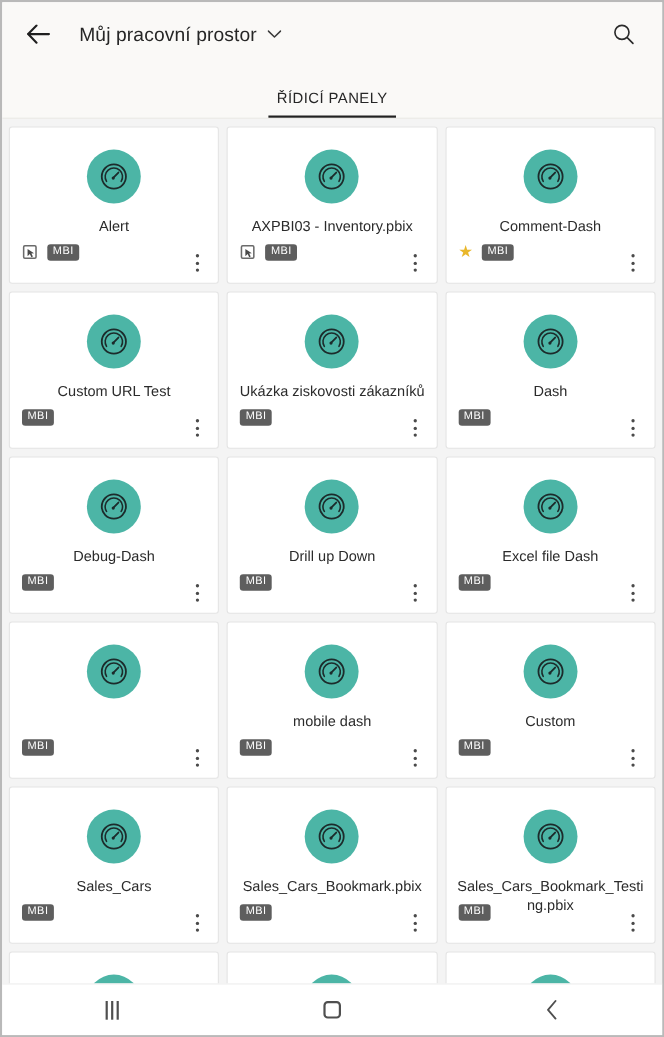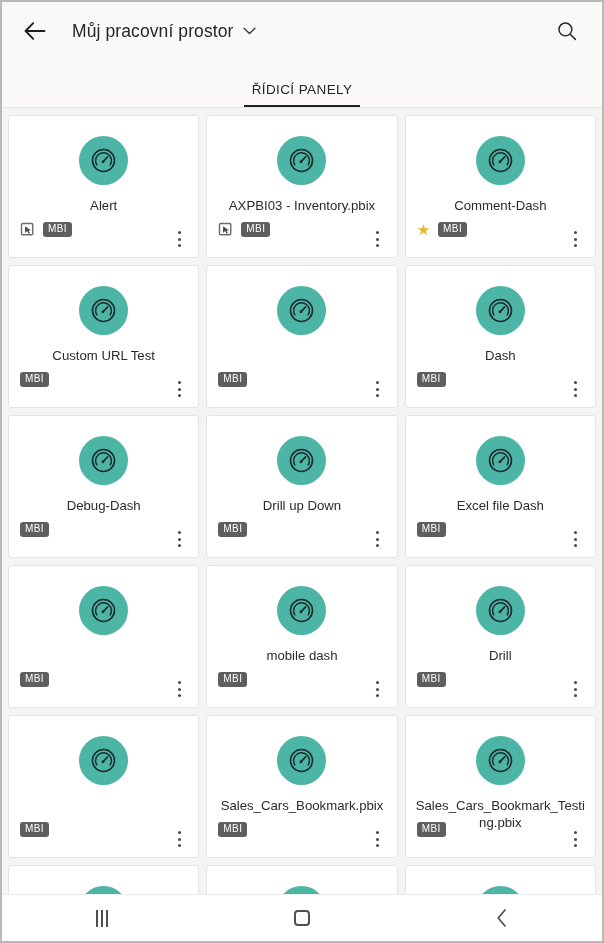--- a/index.html
+++ b/index.html
@@ -321,20 +321,21 @@
         </div>
         <div class="card">
     <div class="card-icon">
             <svg width="27" height="27" viewBox="0 0 28 28">
   <circle cx="14" cy="14" r="11.4" fill="none" stroke="#1c2b2b" stroke-width="1.7"></circle>
   <path d="M7.1 18.6 A8.2 8.2 0 1 1 20.9 18.6" fill="none" stroke="#1c2b2b" stroke-width="1.5" stroke-linecap="round"></path>
   <line x1="13.6" y1="15.1" x2="18.3" y2="10.2" stroke="#1c2b2b" stroke-width="1.7" stroke-linecap="round"></line>
   <circle cx="13.4" cy="15.4" r="1.5" fill="#1c2b2b"></circle>
 </svg>
           </div>
+    <div class="card-title">Ukázka ziskovosti zákazníků</div>
     <div class="card-footer">
             <span class="badge">MBI</span>
           </div>
       <div class="kebab">
             <span></span>
             <span></span>
             <span></span>
           </div>
         </div>
         <div class="card">
@@ -452,39 +453,40 @@
         </div>
         <div class="card">
     <div class="card-icon">
             <svg width="27" height="27" viewBox="0 0 28 28">
   <circle cx="14" cy="14" r="11.4" fill="none" stroke="#1c2b2b" stroke-width="1.7"></circle>
   <path d="M7.1 18.6 A8.2 8.2 0 1 1 20.9 18.6" fill="none" stroke="#1c2b2b" stroke-width="1.5" stroke-linecap="round"></path>
   <line x1="13.6" y1="15.1" x2="18.3" y2="10.2" stroke="#1c2b2b" stroke-width="1.7" stroke-linecap="round"></line>
   <circle cx="13.4" cy="15.4" r="1.5" fill="#1c2b2b"></circle>
 </svg>
           </div>
-    <div class="card-title">Drill</div>
-    <div class="card-footer">
-            <span class="badge">MBI</span>
-          </div>
-      <div class="kebab">
-            <span></span>
-            <span></span>
-            <span></span>
-          </div>
-        </div>
-        <div class="card">
-    <div class="card-icon">
-            <svg width="27" height="27" viewBox="0 0 28 28">
-  <circle cx="14" cy="14" r="11.4" fill="none" stroke="#1c2b2b" stroke-width="1.7"></circle>
-  <path d="M7.1 18.6 A8.2 8.2 0 1 1 20.9 18.6" fill="none" stroke="#1c2b2b" stroke-width="1.5" stroke-linecap="round"></path>
-  <line x1="13.6" y1="15.1" x2="18.3" y2="10.2" stroke="#1c2b2b" stroke-width="1.7" stroke-linecap="round"></line>
-  <circle cx="13.4" cy="15.4" r="1.5" fill="#1c2b2b"></circle>
-</svg>
-          </div>
+    <div class="card-title">Custom</div>
+    <div class="card-footer">
+            <span class="badge">MBI</span>
+          </div>
+      <div class="kebab">
+            <span></span>
+            <span></span>
+            <span></span>
+          </div>
+        </div>
+        <div class="card">
+    <div class="card-icon">
+            <svg width="27" height="27" viewBox="0 0 28 28">
+  <circle cx="14" cy="14" r="11.4" fill="none" stroke="#1c2b2b" stroke-width="1.7"></circle>
+  <path d="M7.1 18.6 A8.2 8.2 0 1 1 20.9 18.6" fill="none" stroke="#1c2b2b" stroke-width="1.5" stroke-linecap="round"></path>
+  <line x1="13.6" y1="15.1" x2="18.3" y2="10.2" stroke="#1c2b2b" stroke-width="1.7" stroke-linecap="round"></line>
+  <circle cx="13.4" cy="15.4" r="1.5" fill="#1c2b2b"></circle>
+</svg>
+          </div>
+    <div class="card-title">Sales_Cars</div>
     <div class="card-footer">
             <span class="badge">MBI</span>
           </div>
       <div class="kebab">
             <span></span>
             <span></span>
             <span></span>
           </div>
         </div>
         <div class="card">

